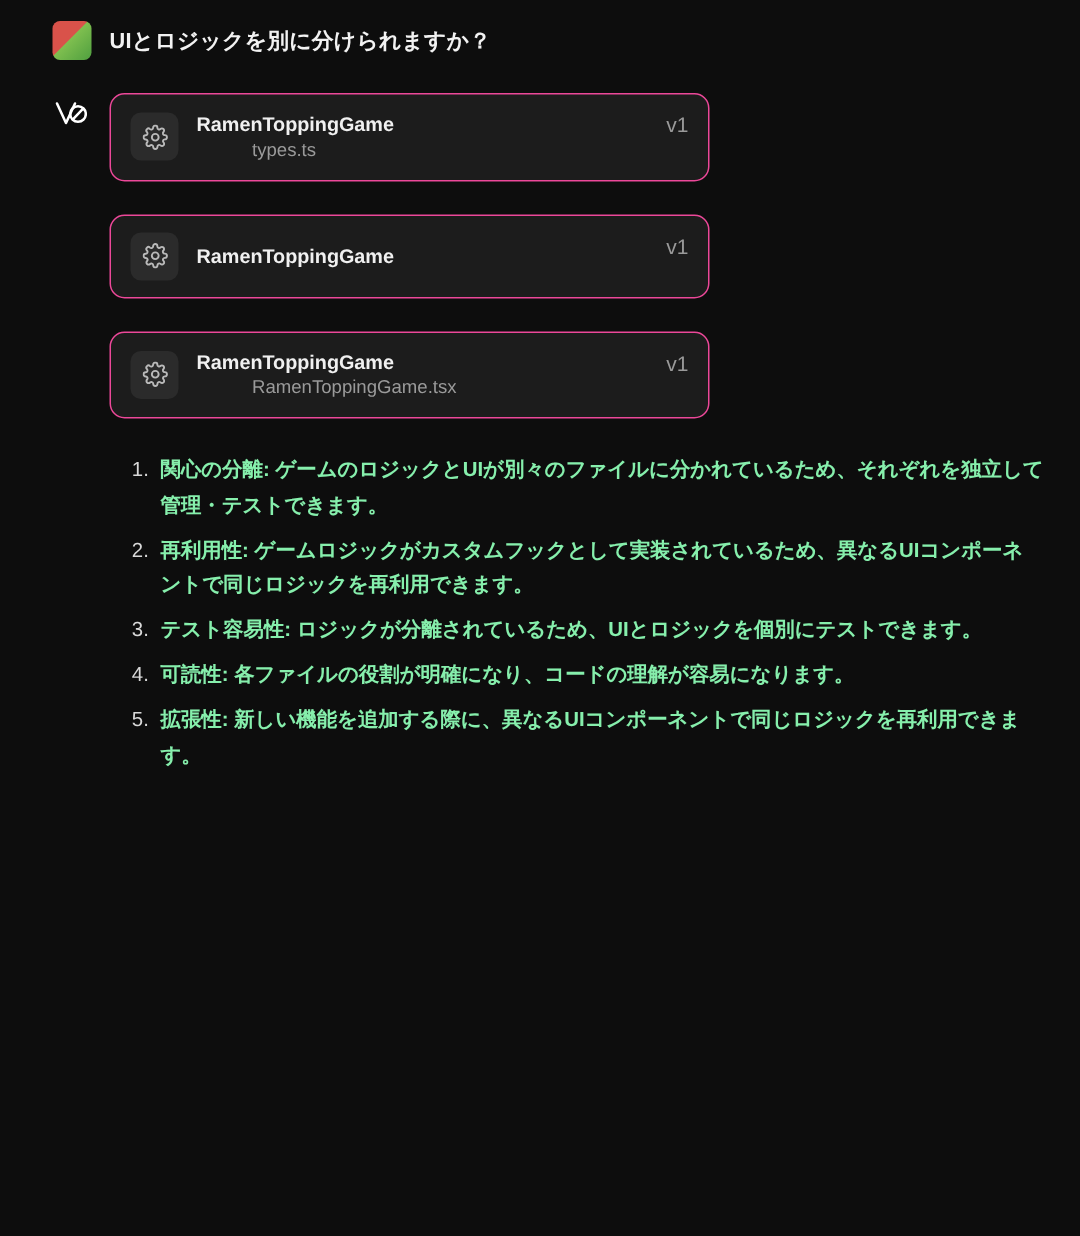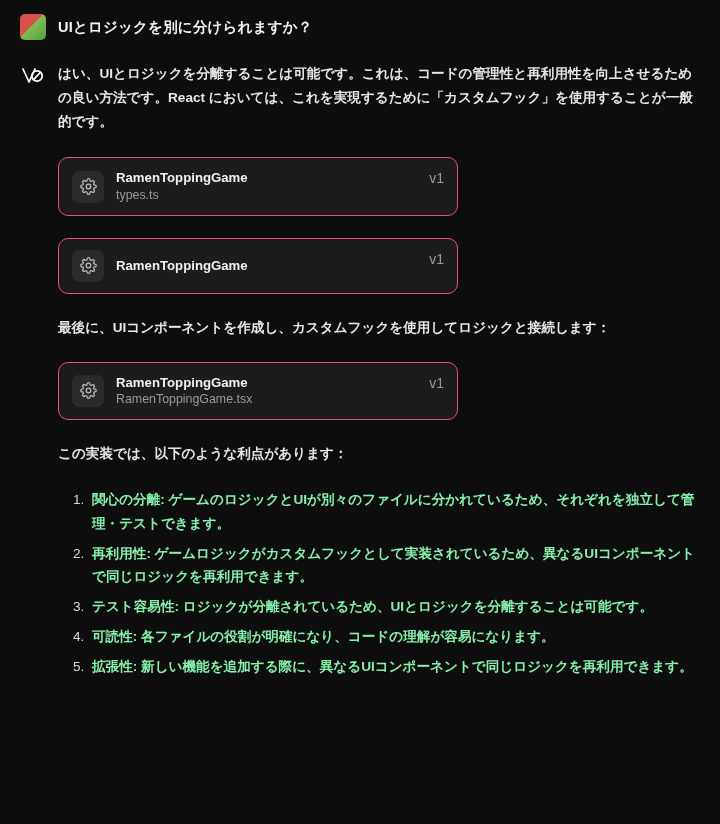--- a/index.html
+++ b/index.html
@@ -9,21 +9,21 @@
     width: 720px;
     height: 824px;
     background: #0d0d0d;
     color: #ececec;
     font-family: "Liberation Sans", sans-serif;
     overflow: hidden;
   }
   .conversation {
     width: 720px;
     height: 824px;
-    padding: 14px 24px 0 20px;
+    padding: 14px 24px 0 35px;
   }
 
   
   .user-row {
     display: flex;
     align-items: center;
     gap: 12px;
     margin-bottom: 22px;
   }
   .avatar {
@@ -100,20 +100,21 @@
   .artifact-title {
     font-size: 13.2px;
     font-weight: bold;
     color: #f0f0f0;
     line-height: 1.35;
   }
   .artifact-sub {
     font-size: 12.4px;
     color: #9a9a9a;
     line-height: 1.35;
+    margin-left: 37px;
   }
   .artifact-version {
     font-size: 14px;
     color: #9a9a9a;
     align-self: flex-start;
     margin-top: 1px;
     flex: 0 0 auto;
   }
 
   
@@ -147,21 +148,20 @@
     <div class="assistant-icon">
       <svg width="22" height="22" viewBox="0 0 22 22" fill="none">
         <path d="M2 4 L8 17 L14 4" stroke="#ffffff" stroke-width="1.7" stroke-linecap="round" stroke-linejoin="round"></path>
         <circle cx="16" cy="11" r="5.2" stroke="#ffffff" stroke-width="1.7"></circle>
         <path d="M12.6 14.6 L19.4 7.4" stroke="#ffffff" stroke-width="1.7" stroke-linecap="round"></path>
       </svg>
     </div>
 
     <div class="assistant-body">
 
-      <p class="para first">はい、UIとロジックを分離することは可能です。これは、コードの管理性と再利用性を向上させるための良い方法です。React においては、これを実現するために「カスタムフック」を使用することが一般的です。</p>
 
 
 
       <div class="artifact">
         <div class="artifact-icon">
           <svg width="17" height="17" viewBox="0 0 24 24" fill="none" stroke="#b9b9b9" stroke-width="1.8">
             <circle cx="12" cy="12" r="3.2"></circle>
             <path d="M19.4 15a1.65 1.65 0 0 0 .33 1.82l.06.06a2 2 0 1 1-2.83 2.83l-.06-.06a1.65 1.65 0 0 0-1.82-.33 1.65 1.65 0 0 0-1 1.51V21a2 2 0 1 1-4 0v-.09A1.65 1.65 0 0 0 9 19.4a1.65 1.65 0 0 0-1.82.33l-.06.06a2 2 0 1 1-2.83-2.83l.06-.06a1.65 1.65 0 0 0 .33-1.82 1.65 1.65 0 0 0-1.51-1H3a2 2 0 1 1 0-4h.09A1.65 1.65 0 0 0 4.6 9a1.65 1.65 0 0 0-.33-1.82l-.06-.06a2 2 0 1 1 2.83-2.83l.06.06A1.65 1.65 0 0 0 9 4.6a1.65 1.65 0 0 0 1-1.51V3a2 2 0 1 1 4 0v.09a1.65 1.65 0 0 0 1 1.51 1.65 1.65 0 0 0 1.82-.33l.06-.06a2 2 0 1 1 2.83 2.83l-.06.06a1.65 1.65 0 0 0-.33 1.82V9a1.65 1.65 0 0 0 1.51 1H21a2 2 0 1 1 0 4h-.09a1.65 1.65 0 0 0-1.51 1z"></path>
           </svg>
         </div>
@@ -179,41 +179,39 @@
             <circle cx="12" cy="12" r="3.2"></circle>
             <path d="M19.4 15a1.65 1.65 0 0 0 .33 1.82l.06.06a2 2 0 1 1-2.83 2.83l-.06-.06a1.65 1.65 0 0 0-1.82-.33 1.65 1.65 0 0 0-1 1.51V21a2 2 0 1 1-4 0v-.09A1.65 1.65 0 0 0 9 19.4a1.65 1.65 0 0 0-1.82.33l-.06.06a2 2 0 1 1-2.83-2.83l.06-.06a1.65 1.65 0 0 0 .33-1.82 1.65 1.65 0 0 0-1.51-1H3a2 2 0 1 1 0-4h.09A1.65 1.65 0 0 0 4.6 9a1.65 1.65 0 0 0-.33-1.82l-.06-.06a2 2 0 1 1 2.83-2.83l.06.06A1.65 1.65 0 0 0 9 4.6a1.65 1.65 0 0 0 1-1.51V3a2 2 0 1 1 4 0v.09a1.65 1.65 0 0 0 1 1.51 1.65 1.65 0 0 0 1.82-.33l.06-.06a2 2 0 1 1 2.83 2.83l-.06.06a1.65 1.65 0 0 0-.33 1.82V9a1.65 1.65 0 0 0 1.51 1H21a2 2 0 1 1 0 4h-.09a1.65 1.65 0 0 0-1.51 1z"></path>
           </svg>
         </div>
         <div class="artifact-meta">
           <div class="artifact-title">RamenToppingGame</div>
         </div>
         <div class="artifact-version">v1</div>
       </div>
 
-      <p class="para">最後に、UIコンポーネントを作成し、カスタムフックを使用してロジックと接続します：</p>
 
       <div class="artifact">
         <div class="artifact-icon">
           <svg width="17" height="17" viewBox="0 0 24 24" fill="none" stroke="#b9b9b9" stroke-width="1.8">
             <circle cx="12" cy="12" r="3.2"></circle>
             <path d="M19.4 15a1.65 1.65 0 0 0 .33 1.82l.06.06a2 2 0 1 1-2.83 2.83l-.06-.06a1.65 1.65 0 0 0-1.82-.33 1.65 1.65 0 0 0-1 1.51V21a2 2 0 1 1-4 0v-.09A1.65 1.65 0 0 0 9 19.4a1.65 1.65 0 0 0-1.82.33l-.06.06a2 2 0 1 1-2.83-2.83l.06-.06a1.65 1.65 0 0 0 .33-1.82 1.65 1.65 0 0 0-1.51-1H3a2 2 0 1 1 0-4h.09A1.65 1.65 0 0 0 4.6 9a1.65 1.65 0 0 0-.33-1.82l-.06-.06a2 2 0 1 1 2.83-2.83l.06.06A1.65 1.65 0 0 0 9 4.6a1.65 1.65 0 0 0 1-1.51V3a2 2 0 1 1 4 0v.09a1.65 1.65 0 0 0 1 1.51 1.65 1.65 0 0 0 1.82-.33l.06-.06a2 2 0 1 1 2.83 2.83l-.06.06a1.65 1.65 0 0 0-.33 1.82V9a1.65 1.65 0 0 0 1.51 1H21a2 2 0 1 1 0 4h-.09a1.65 1.65 0 0 0-1.51 1z"></path>
           </svg>
         </div>
         <div class="artifact-meta">
           <div class="artifact-title">RamenToppingGame</div>
           <div class="artifact-sub">RamenToppingGame.tsx</div>
         </div>
         <div class="artifact-version">v1</div>
       </div>
 
-      <p class="para">この実装では、以下のような利点があります：</p>
 
       <ol class="benefits">
         <li>関心の分離: ゲームのロジックとUIが別々のファイルに分かれているため、それぞれを独立して管理・テストできます。</li>
         <li>再利用性: ゲームロジックがカスタムフックとして実装されているため、異なるUIコンポーネントで同じロジックを再利用できます。</li>
-        <li>テスト容易性: ロジックが分離されているため、UIとロジックを分離することは可能です。</li>
+        <li>テスト容易性: ロジックが分離されているため、UIとロジックを個別にテストできます。</li>
         <li>可読性: 各ファイルの役割が明確になり、コードの理解が容易になります。</li>
         <li>拡張性: 新しい機能を追加する際に、異なるUIコンポーネントで同じロジックを再利用できます。</li>
       </ol>
 
     </div>
   </div>
 </div>
 
 </body></html>

